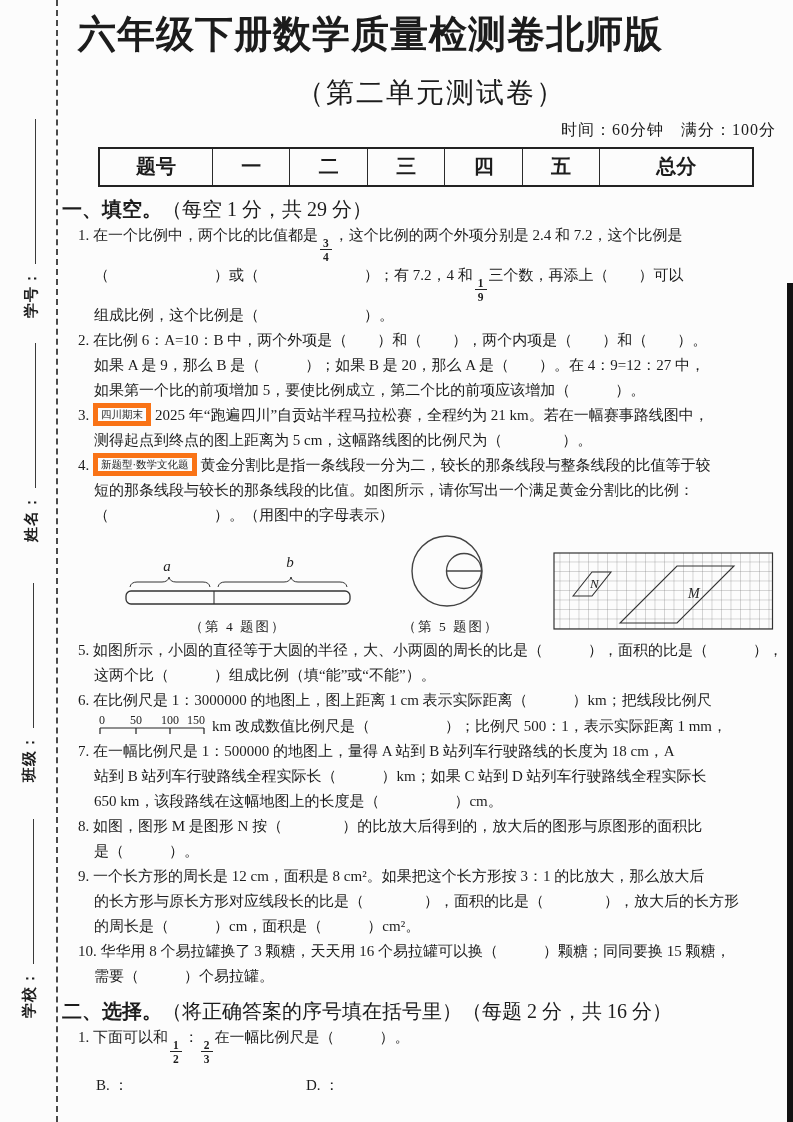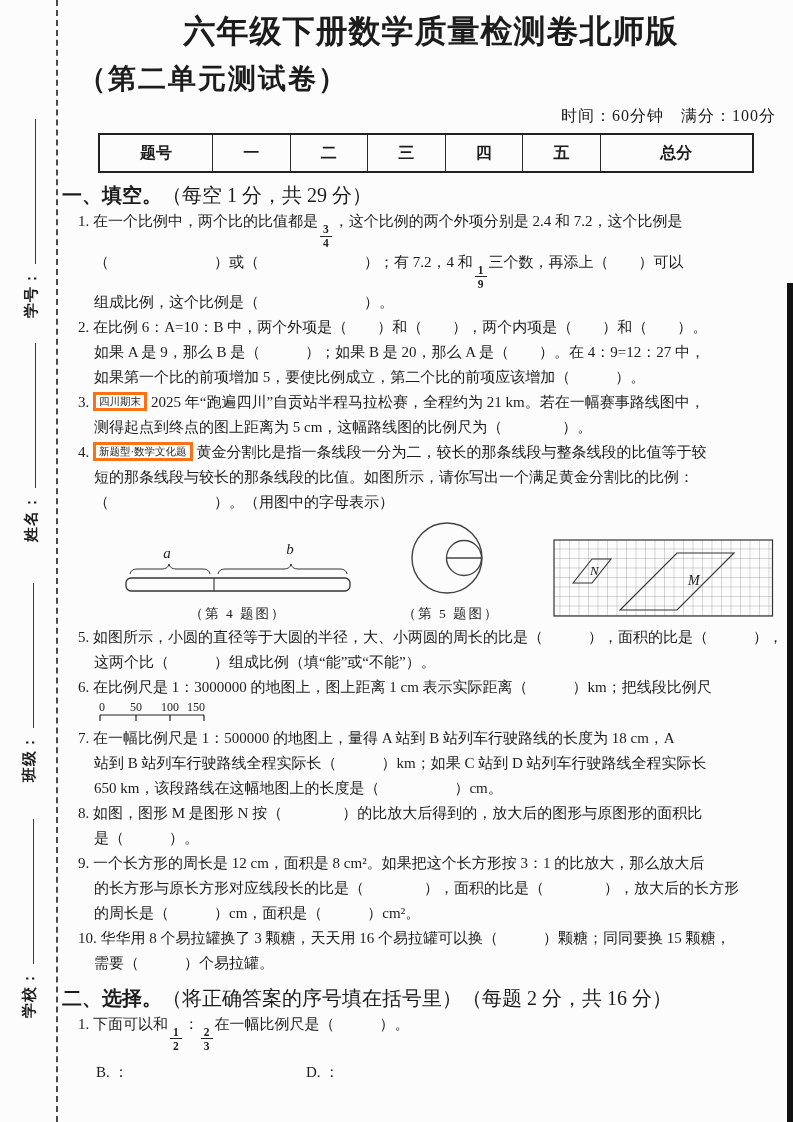--- a/index.html
+++ b/index.html
@@ -5,35 +5,35 @@
   html,body{margin:0;padding:0;}
   body{background:#e8e8e8;font-family:"Liberation Serif","DejaVu Serif",serif;}
   .page{position:relative;width:793px;height:1122px;background:#fcfcfc;overflow:hidden;color:#1c1c1c;margin:0 auto;}
   .scan-edge-right{position:absolute;right:0;top:283px;width:6px;height:839px;background:#111;}
   .binding-line{position:absolute;left:56px;top:0;height:100%;width:0;border-left:2px dashed #4a4a4a;}
   
   .sb-field{position:absolute;transform:rotate(-90deg);transform-origin:0 0;white-space:nowrap;font-size:15px;font-weight:700;letter-spacing:1px;}
   .fill-line{display:inline-block;width:145px;border-bottom:1.6px solid #3a3a3a;height:12px;margin-left:6px;}
   
   .main{position:absolute;left:78px;top:12px;width:706px;}
-  .title{text-align:center;font-size:32px;font-weight:700;letter-spacing:1px;line-height:1.2;}
-  .subtitle{font-size:28px;font-weight:700;margin-top:10px;letter-spacing:2px;}
+  .title{font-size:38px;font-weight:700;letter-spacing:1px;line-height:1.2;}
+  .subtitle{text-align:center;font-size:28px;font-weight:400;margin-top:16px;letter-spacing:2px;}
   .meta{text-align:right;font-size:16px;margin-top:8px;padding-right:8px;letter-spacing:1px;font-family:Liberation Serif, serif;}
   
   table.score{border-collapse:collapse;margin:6px 0 0 20px;width:656px;}
-  table.score td{border:1.4px solid #2b2b2b;text-align:center;font-size:16px;font-weight:700;height:36px;padding:0;}
+  table.score td{border:1.4px solid #2b2b2b;text-align:center;font-size:20px;font-weight:700;height:36px;padding:0;}
   table.score{border:2.2px solid #222;}
   td.qnum-col{width:112px;}
   
   .sec{font-size:20px;margin-top:9px;margin-left:-16px;}
   .sec b{font-weight:700;}
   .q{font-size:15px;line-height:25px;}
   .q .cont{padding-left:16px;}
   .qline{white-space:nowrap;}
-  .badge{display:inline-block;border:3px solid #f97316;font-size:10.5px;line-height:13px;padding:0 3px;margin:0 4px 2px 0;vertical-align:2px;font-family:"Liberation Sans","DejaVu Sans",sans-serif;}
+  .badge{display:inline-block;border:5px solid #f97316;font-size:10.5px;line-height:13px;padding:0 3px;margin:0 4px 2px 0;vertical-align:2px;font-family:"Liberation Sans","DejaVu Sans",sans-serif;}
   .frac{display:inline-flex;flex-direction:column;align-items:center;vertical-align:-7px;font-size:11.5px;line-height:1.05;margin:0 2px;font-weight:700;}
   .frac .fn{border-bottom:1px solid #222;padding:0 3px 0.5px;}
   .frac .fd{padding-top:0.5px;}
   
   .figrow{display:flex;align-items:flex-end;margin:3px 0 2px 0;}
   .fig{text-align:center;}
   .figcap{font-size:13.5px;letter-spacing:2px;margin-top:1px;}
   .fig4{margin-left:40px;width:240px;}
   .fig5{margin-left:28px;width:130px;}
   .fig8{margin-left:28px;width:240px;}
@@ -166,21 +166,21 @@
         <svg class="scalebar" width="112" height="24" viewBox="0 0 112 24">
           <text x="6" y="11" font-size="12" text-anchor="middle" fill="#222">0</text>
           <text x="40" y="11" font-size="12" text-anchor="middle" fill="#222">50</text>
           <text x="74" y="11" font-size="12" text-anchor="middle" fill="#222">100</text>
           <text x="100" y="11" font-size="12" text-anchor="middle" fill="#222">150</text>
           <line x1="4" y1="15" x2="108" y2="15" stroke="#222" stroke-width="1.2"></line>
           <line x1="4" y1="15" x2="4" y2="21" stroke="#222" stroke-width="1.2"></line>
           <line x1="40" y1="15" x2="40" y2="21" stroke="#222" stroke-width="1.2"></line>
           <line x1="74" y1="15" x2="74" y2="21" stroke="#222" stroke-width="1.2"></line>
           <line x1="108" y1="15" x2="108" y2="21" stroke="#222" stroke-width="1.2"></line>
-        </svg>
+        </svg><span>km 改成数值比例尺是（　　　　　）；比例尺 500：1，表示实际距离 1 mm，</span>
       </div>
     </div>
 
     <div class="q">
       <div class="qline"><span>7.</span> <span>在一幅比例尺是 1：500000 的地图上，量得 A 站到 B 站列车行驶路线的长度为 18 cm，A</span></div>
       <div class="qline cont">站到 B 站列车行驶路线全程实际长（　　　）km；如果 C 站到 D 站列车行驶路线全程实际长</div>
       <div class="qline cont">650 km，该段路线在这幅地图上的长度是（　　　　　）cm。</div>
     </div>
 
     <div class="q">

